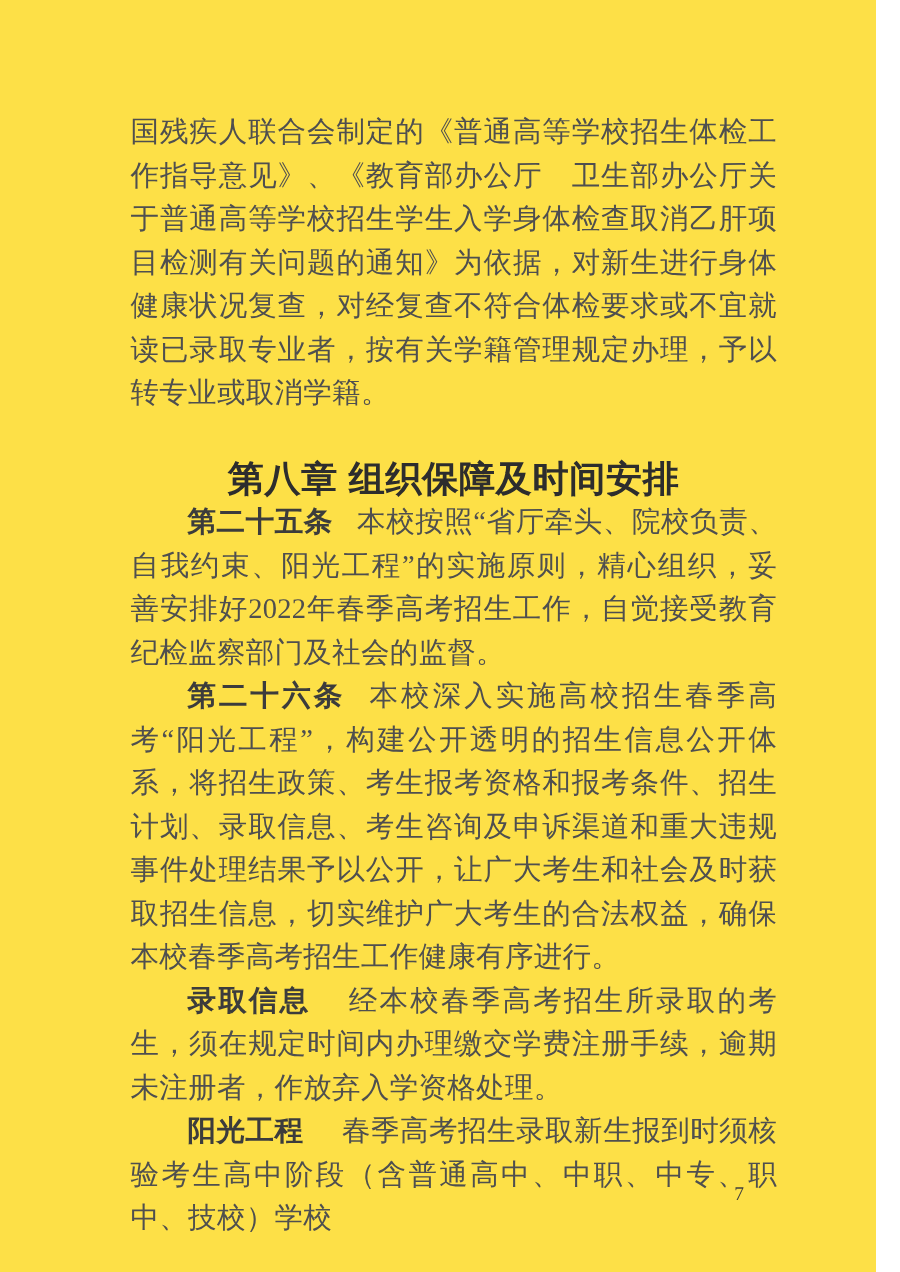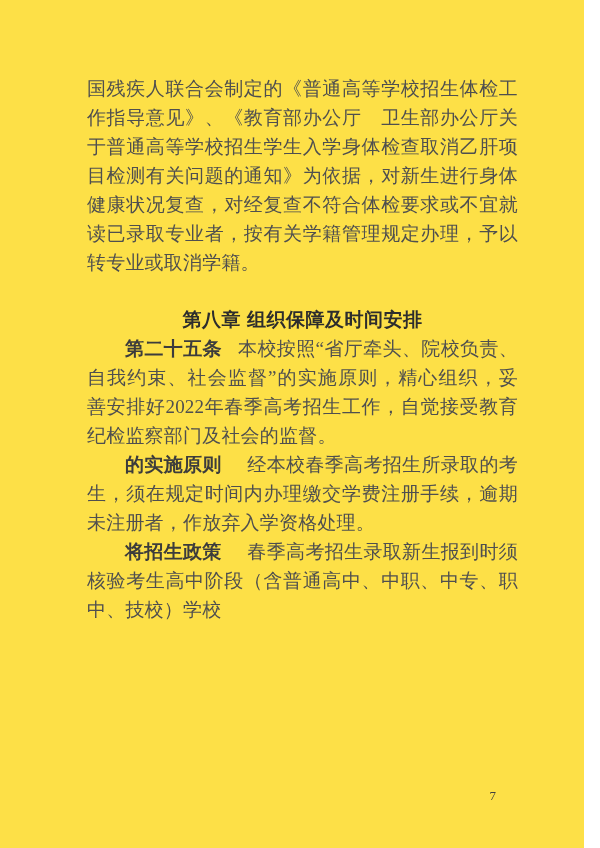--- a/index.html
+++ b/index.html
@@ -30,21 +30,21 @@
   p.paragraph {
     margin: 0;
   }
   p.article {
     text-indent: 2em;
   }
   h2.chapter-heading {
     font-family: "Liberation Sans", "DejaVu Sans", sans-serif;
     font-weight: 700;
     color: #2d2d2d;
-    font-size: 19px;
+    font-size: 24px;
     line-height: 29px;
     text-align: center;
     letter-spacing: 0.5px;
     margin: 28px 0 0 0;
   }
   .article-term {
     font-weight: 700;
     color: #3c3c3c;
     margin-right: 0.85em;
     font-family: Liberation Serif, serif;
@@ -66,29 +66,32 @@
 <body>
 
 <div class="page">
   <div class="content">
 
     <p class="paragraph intro">国残疾人联合会制定的《普通高等学校招生体检工作指导意见》、《教育部办公厅　卫生部办公厅关于普通高等学校招生学生入学身体检查取消乙肝项目检测有关问题的通知》为依据，对新生进行身体健康状况复查，对经复查不符合体检要求或不宜就读已录取专业者，按有关学籍管理规定办理，予以转专业或取消学籍。</p>
 
     <h2 class="chapter-heading">第八章 组织保障及时间安排</h2>
 
     <p class="paragraph article">
-      <strong class="article-term">第二十五条</strong><span>本校按照“省厅牵头、院校负责、自我约束、社会监督”的实施原则，精心组织，妥善安排好2022年春季高考招生工作，自觉接受教育纪检监察部门及社会的监督。</span>
+      <strong class="article-term">第二十五条</strong><span>本校按照“省厅牵头、院校负责、自我约束、阳光工程”的实施原则，精心组织，妥善安排好2022年春季高考招生工作，自觉接受教育纪检监察部门及社会的监督。</span>
+    </p>
+
+    <p class="paragraph article">
+      <strong class="article-term">第二十六条</strong><span>本校深入实施高校招生春季高考“阳光工程”，构建公开透明的招生信息公开体系，将招生政策、考生报考资格和报考条件、招生计划、录取信息、考生咨询及申诉渠道和重大违规事件处理结果予以公开，让广大考生和社会及时获取招生信息，切实维护广大考生的合法权益，确保本校春季高考招生工作健康有序进行。</span>
     </p>
 
 
-
     <p class="paragraph article">
-      <strong class="article-term wide-gap">的实施原则</strong><span>经本校春季高考招生所录取的考生，须在规定时间内办理缴交学费注册手续，逾期未注册者，作放弃入学资格处理。</span>
+      <strong class="article-term wide-gap">录取信息</strong><span>经本校春季高考招生所录取的考生，须在规定时间内办理缴交学费注册手续，逾期未注册者，作放弃入学资格处理。</span>
     </p>
 
     <p class="paragraph article">
-      <strong class="article-term wide-gap">将招生政策</strong><span>春季高考招生录取新生报到时须核验考生高中阶段（含普通高中、中职、中专、职中、技校）学校</span>
+      <strong class="article-term wide-gap">阳光工程</strong><span>春季高考招生录取新生报到时须核验考生高中阶段（含普通高中、中职、中专、职中、技校）学校</span>
     </p>
 
   </div>
 
   <div class="page-number">7</div>
 </div>
 
 </body></html>

